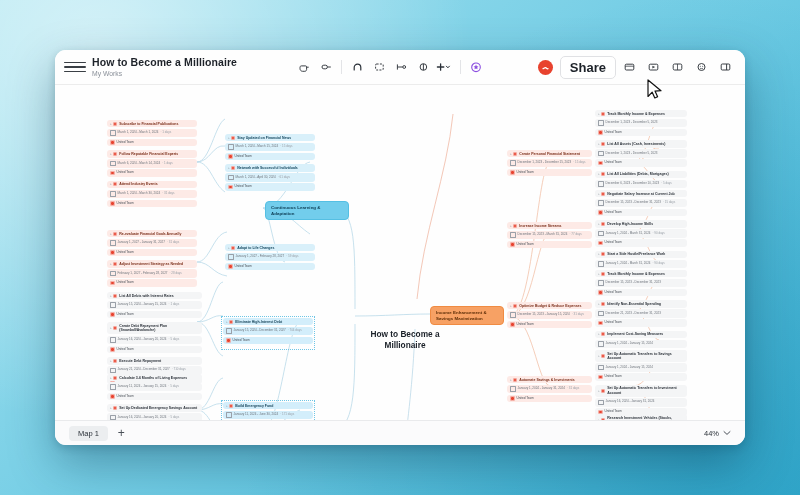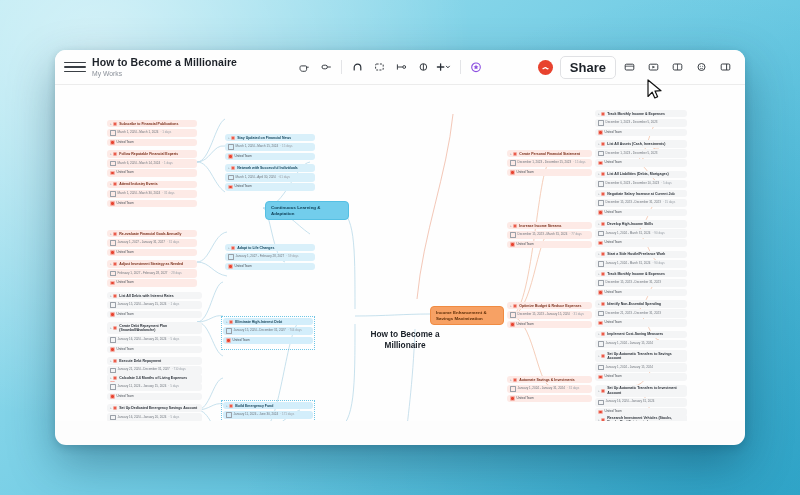--- a/index.html
+++ b/index.html
@@ -783,17 +783,27 @@
           <div class="row">
             <span class="caret">+</span>
             <span class="dot"></span>
             <span class="row-title">Research Investment Vehicles (Stocks, Bonds, Real Estate, etc.)</span>
           </div>
         </div>
       </div>
 
   </div>
 
+  <div class="bottombar">
+    <div class="map-tab">Map 1</div>
+    <div class="add-map">+</div>
+    <div class="zoom-wrap">
+      <span class="zoom-val">44%</span>
+      <svg width="8" height="6" viewBox="0 0 8 6">
+          <path d="M1 1.6L4 4.4 7 1.6" fill="none" stroke="#4a5058" stroke-width="1" stroke-linecap="round"></path>
+        </svg>
+    </div>
+  </div>
 </div>
 
 <svg class="cursor" width="16" height="22" viewBox="0 0 16 22">
   <path d="M1 1l0 16.5 4.2-4.3 2.6 5.8 2.8-1.3-2.6-5.6 6-.4z" fill="#fff" stroke="#111" stroke-width="1.2" stroke-linejoin="round"></path>
 </svg>
 
 </body></html>

